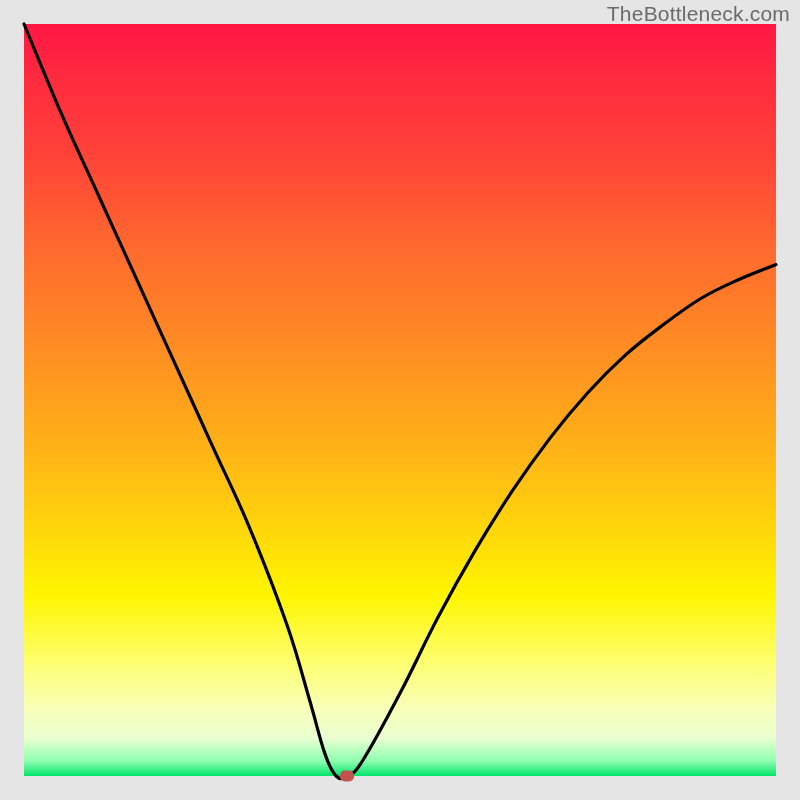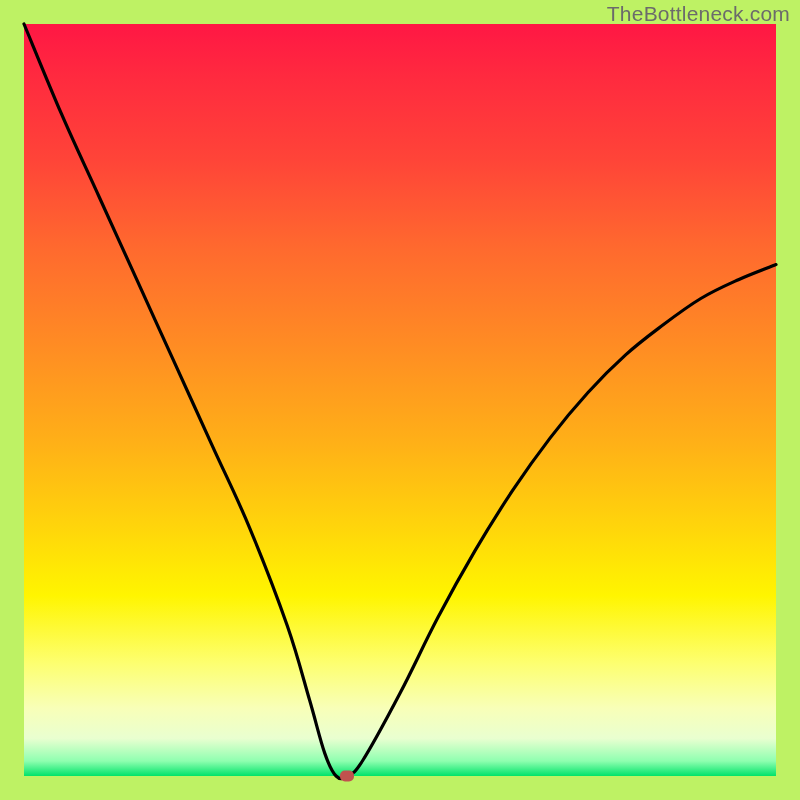--- a/index.html
+++ b/index.html
@@ -8,21 +8,21 @@
     width: 800px;
     height: 800px;
     background: #000;
     overflow: hidden;
     font-family: Arial, Helvetica, sans-serif;
   }
   .frame {
     position: relative;
     width: 800px;
     height: 800px;
-    background: #bef264;
+    background: #e5e5e5;
   }
   .plot-area {
     position: absolute;
     left: 24px;
     top: 24px;
     width: 752px;
     height: 752px;
     
     background: linear-gradient(to bottom,
       #ff1744 0%,

